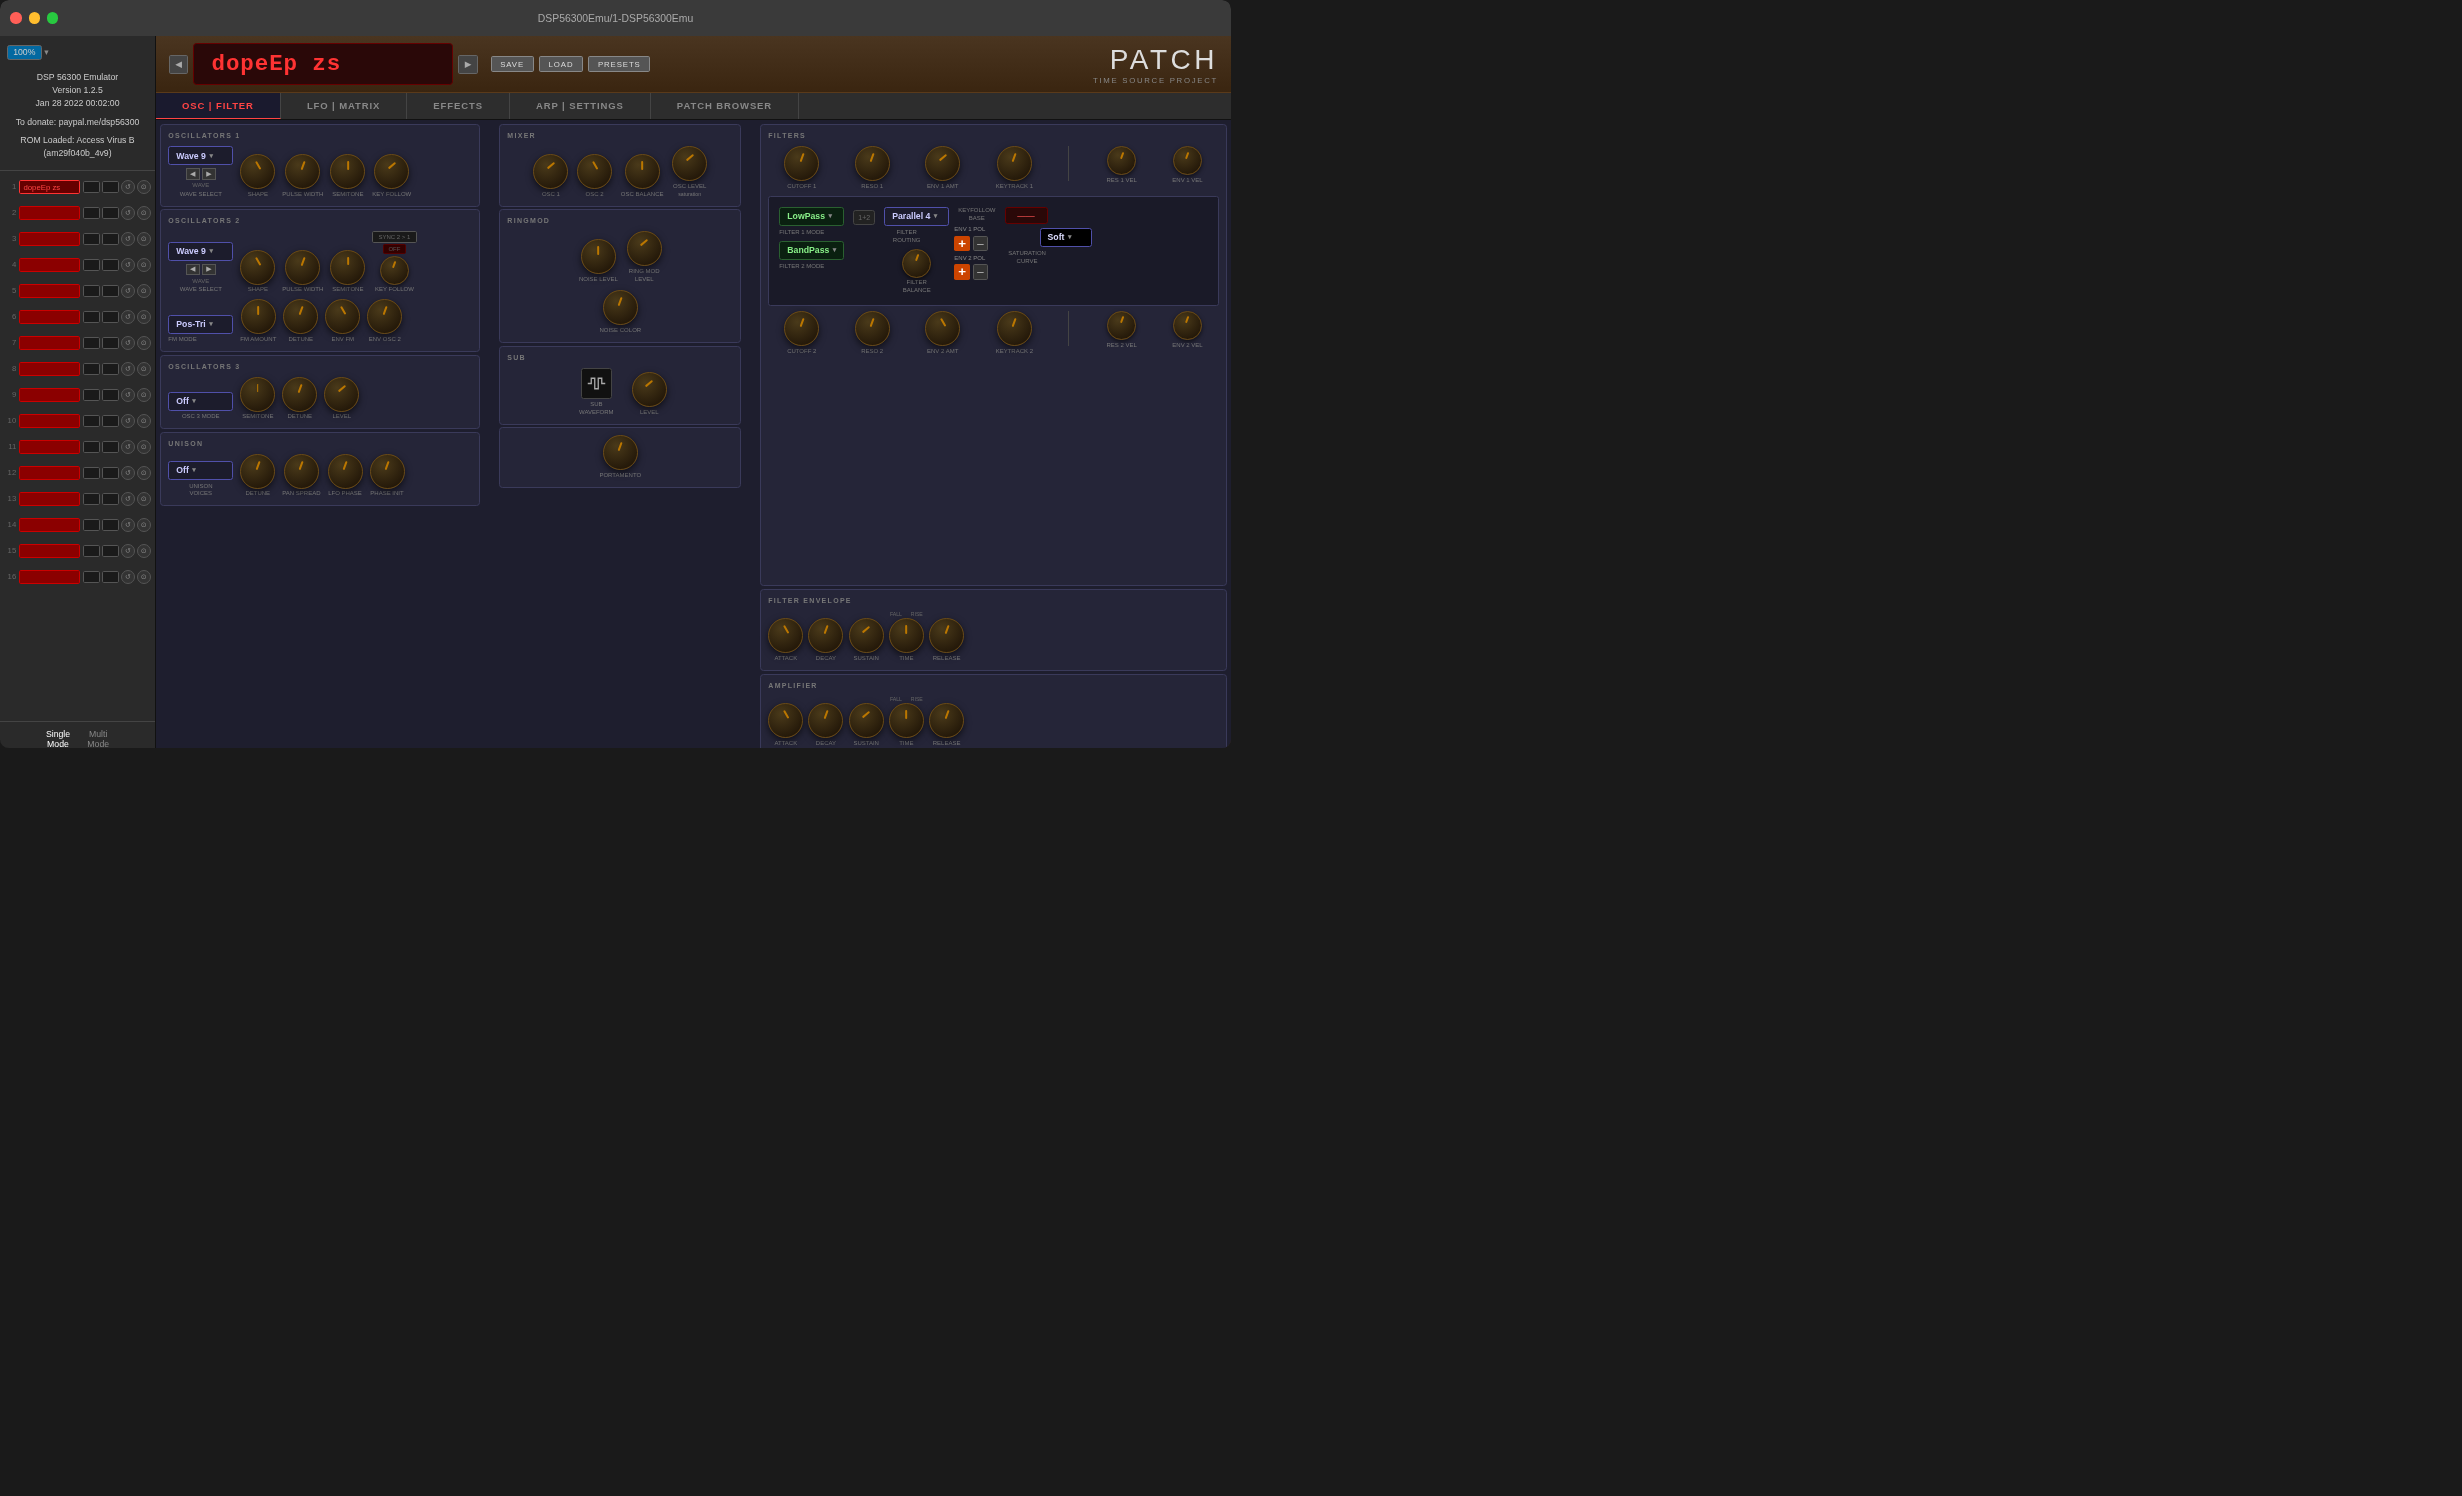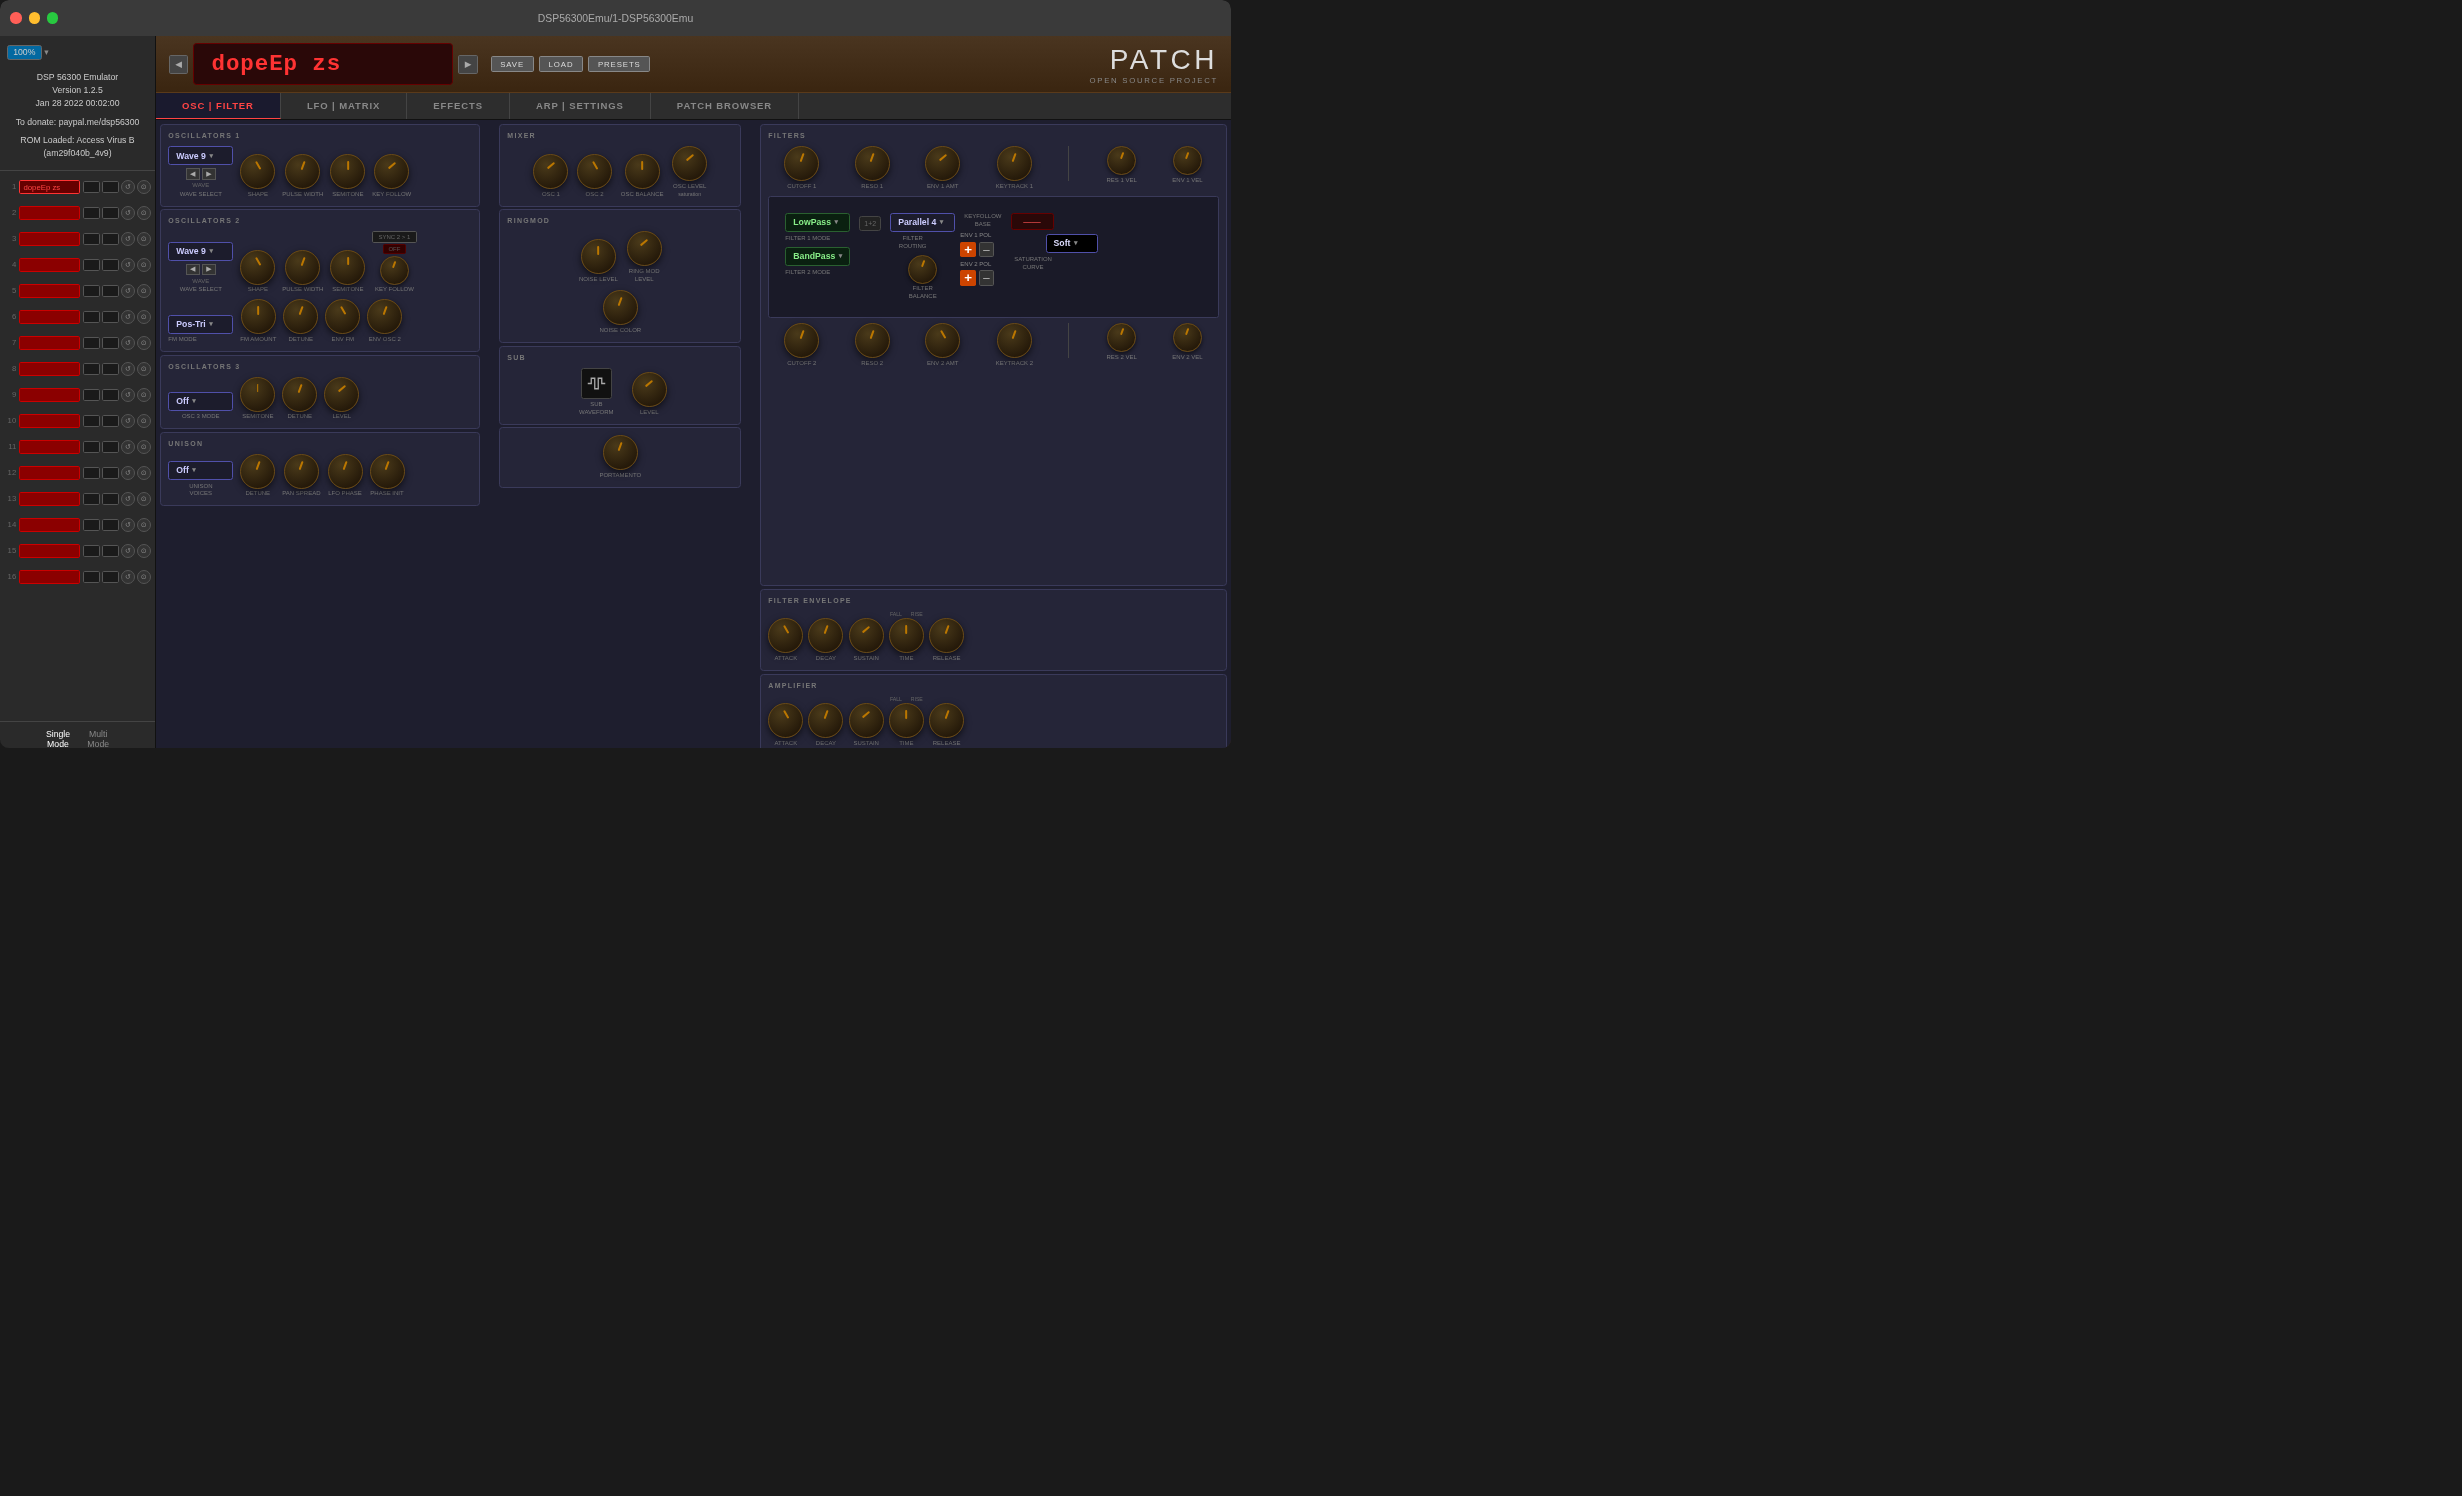--- a/index.html
+++ b/index.html
@@ -565,21 +565,21 @@
       </div>
       <div style="display:flex;flex-direction:column;gap:3.5px;">
         <div style="display:flex;gap:5.2px;">
           <button class="hdr-btn">SAVE</button>
           <button class="hdr-btn">LOAD</button>
           <button class="hdr-btn">PRESETS</button>
         </div>
       </div>
       <div class="osirus-logo">
         <div class="osirus-title">PATCH</div>
-        <div class="osirus-sub">OPEN SOURCE PROJECT</div>
+        <div class="osirus-sub">TIME SOURCE PROJECT</div>
       </div>
     </div>
 
     <div class="tab-bar">
       <div class="tab active">OSC | FILTER</div>
       <div class="tab">LFO | MATRIX</div>
       <div class="tab">EFFECTS</div>
       <div class="tab">ARP | SETTINGS</div>
       <div class="tab">PATCH BROWSER</div>
     </div>
@@ -850,21 +850,21 @@
             <div class="knob-wrap">
               <div class="w-knob-sm"></div>
               <div class="k-lbl">RES 1 VEL</div>
             </div>
             <div class="knob-wrap">
               <div class="w-knob-sm"></div>
               <div class="k-lbl">ENV 1 VEL</div>
             </div>
           </div>
 
-          <div style="display:flex;gap:5.2px;align-items:flex-start;margin-bottom:5.2px;background:#1a1a28;border:0.9px solid #3a3a5a;border-radius:2.6px;padding:16px;">
+          <div style="display:flex;gap:5.2px;align-items:flex-start;margin-bottom:5.2px;background:#1a1a28;border:0.9px solid #3a3a5a;border-radius:2.6px;padding:10px;">
 
             <div style="display:flex;flex-direction:column;gap:3.5px;">
               <div class="dp-btn green-dp">
                 <span>LowPass</span>
                 <span class="arr">▾</span>
               </div>
               <div class="k-lbl">FILTER 1 MODE</div>
               <div class="dp-btn green-dp">
                 <span>BandPass</span>
                 <span class="arr">▾</span>

